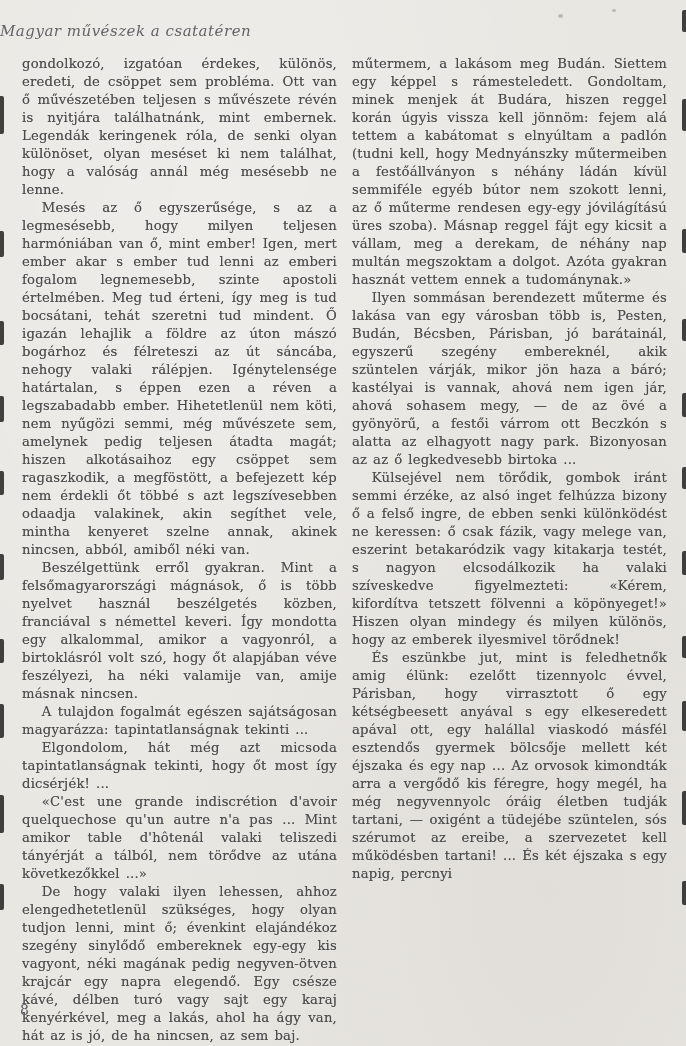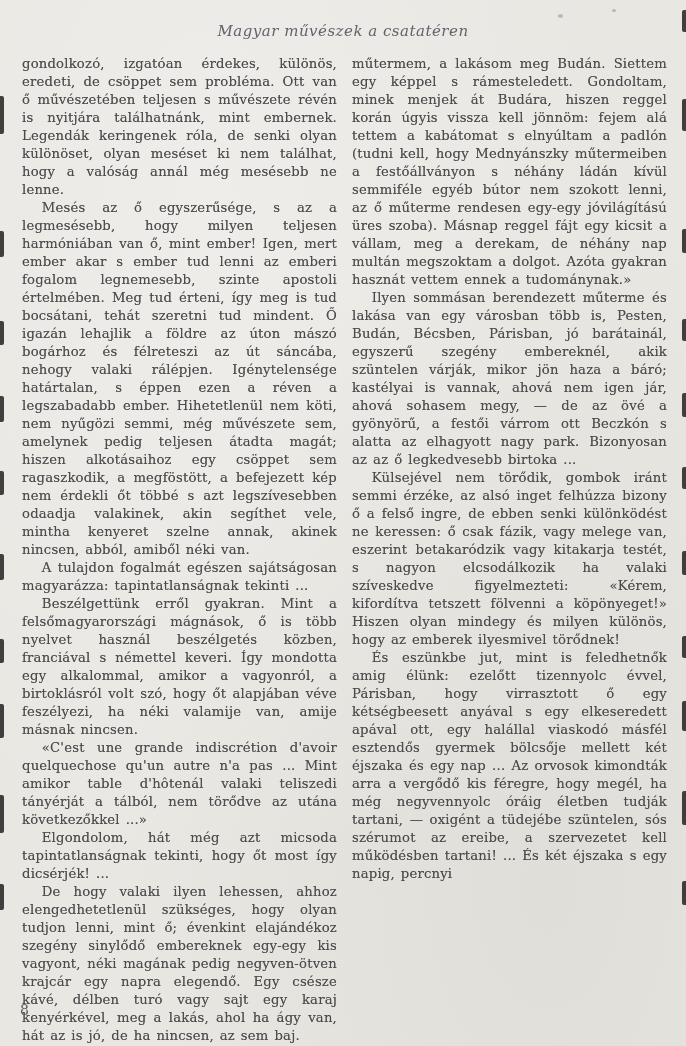--- a/index.html
+++ b/index.html
@@ -18,21 +18,21 @@
     overflow:hidden;
     background:
       radial-gradient(ellipse at 30% 20%, rgba(255,255,255,0.25), rgba(0,0,0,0) 60%),
       radial-gradient(ellipse at 80% 85%, rgba(120,115,105,0.08), rgba(0,0,0,0) 55%),
       var(--paper);
     color:var(--ink);
   }
   .header{
     position:absolute;
     top:22px;left:0;right:0;
-    text-align:center;
+    text-align:left;
     font-style:italic;
     font-size:15px;
     letter-spacing:0.5px;
     color:#63626a;
   }
   .columns{
     position:absolute;
     top:55px;left:22px;right:19px;
     display:flex;
     gap:15px;
@@ -79,24 +79,24 @@
 <body>
 
 <div class="page">
 
   <div class="header">Magyar művészek a csatatéren</div>
 
   <div class="columns">
     <div class="col">
       <p class="cont">gondolkozó, izgatóan érdekes, különös, eredeti, de csöppet sem probléma. Ott van ő művészetében teljesen s művészete révén is nyitjára találhatnánk, mint embernek. Legendák keringenek róla, de senki olyan különöset, olyan meséset ki nem találhat, hogy a valóság annál még mesésebb ne lenne.</p>
       <p>Mesés az ő egyszerűsége, s az a legmesésebb, hogy milyen teljesen harmóniában van ő, mint ember! Igen, mert ember akar s ember tud lenni az emberi fogalom legnemesebb, szinte apostoli értelmében. Meg tud érteni, így meg is tud bocsátani, tehát szeretni tud mindent. Ő igazán lehajlik a földre az úton mászó bogárhoz és félreteszi az út sáncába, nehogy valaki rálépjen. Igénytelensége határtalan, s éppen ezen a réven a legszabadabb ember. Hihetetlenül nem köti, nem nyűgözi semmi, még művészete sem, amelynek pedig teljesen átadta magát; hiszen alkotásaihoz egy csöppet sem ragaszkodik, a megföstött, a befejezett kép nem érdekli őt többé s azt legszívesebben odaadja valakinek, akin segíthet vele, mintha kenyeret szelne annak, akinek nincsen, abból, amiből néki van.</p>
+      <p>Beszélgettünk erről gyakran. Mint a felsőmagyarországi mágnások, ő is több nyelvet használ beszélgetés közben, franciával s némettel keveri. Így mondotta egy alkalommal, amikor a vagyonról, a birtoklásról volt szó, hogy őt alapjában véve feszélyezi, ha néki valamije van, amije másnak nincsen.</p>
       <p>A tulajdon fogalmát egészen sajátságosan magyarázza: tapintatlanságnak tekinti ...</p>
-      <p>Beszélgettünk erről gyakran. Mint a felsőmagyarországi mágnások, ő is több nyelvet használ beszélgetés közben, franciával s némettel keveri. Így mondotta egy alkalommal, amikor a vagyonról, a birtoklásról volt szó, hogy őt alapjában véve feszélyezi, ha néki valamije van, amije másnak nincsen.</p>
+      <p>Elgondolom, hát még azt micsoda tapintatlanságnak tekinti, hogy őt most így dicsérjék! ...</p>
       <p>«C'est une grande indiscrétion d'avoir quelquechose qu'un autre n'a pas ... Mint amikor table d'hôtenál valaki teliszedi tányérját a tálból, nem törődve az utána következőkkel ...»</p>
-      <p>Elgondolom, hát még azt micsoda tapintatlanságnak tekinti, hogy őt most így dicsérjék! ...</p>
       <p>De hogy valaki ilyen lehessen, ahhoz elengedhetetlenül szükséges, hogy olyan tudjon lenni, mint ő; évenkint elajándékoz szegény sinylődő embereknek egy-egy kis vagyont, néki magának pedig negyven-ötven krajcár egy napra elegendő. Egy csésze kávé, délben turó vagy sajt egy karaj kenyérkével, meg a lakás, ahol ha ágy van, hát az is jó, de ha nincsen, az sem baj.</p>
       <p>— Egyszer, fiatalabb koromban — beszélte, — itt, a nyugati pályaudvar közelében volt a</p>
     </div>
     <div class="col">
       <p class="cont">műtermem, a lakásom meg Budán. Siettem egy képpel s rámesteledett. Gondoltam, minek menjek át Budára, hiszen reggel korán úgyis vissza kell jönnöm: fejem alá tettem a kabátomat s elnyúltam a padlón (tudni kell, hogy Mednyánszky műtermeiben a festőállványon s néhány ládán kívül semmiféle egyéb bútor nem szokott lenni, az ő műterme rendesen egy-egy jóvilágítású üres szoba). Másnap reggel fájt egy kicsit a vállam, meg a derekam, de néhány nap multán megszoktam a dolgot. Azóta gyakran hasznát vettem ennek a tudománynak.»</p>
       <p>Ilyen sommásan berendezett műterme és lakása van egy városban több is, Pesten, Budán, Bécsben, Párisban, jó barátainál, egyszerű szegény embereknél, akik szüntelen várják, mikor jön haza a báró; kastélyai is vannak, ahová nem igen jár, ahová sohasem megy, — de az övé a gyönyörű, a festői várrom ott Beczkón s alatta az elhagyott nagy park. Bizonyosan az az ő legkedvesebb birtoka ...</p>
       <p>Külsejével nem törődik, gombok iránt semmi érzéke, az alsó inget felhúzza bizony ő a felső ingre, de ebben senki különködést ne keressen: ő csak fázik, vagy melege van, eszerint betakaródzik vagy kitakarja testét, s nagyon elcsodálkozik ha valaki szíveskedve figyelmezteti: «Kérem, kifordítva tetszett fölvenni a köpönyeget!» Hiszen olyan mindegy és milyen különös, hogy az emberek ilyesmivel törődnek!</p>
       <p>És eszünkbe jut, mint is feledhetnők amig élünk: ezelőtt tizennyolc évvel, Párisban, hogy virrasztott ő egy kétségbeesett anyával s egy elkeseredett apával ott, egy halállal viaskodó másfél esztendős gyermek bölcsője mellett két éjszaka és egy nap ... Az orvosok kimondták arra a vergődő kis féregre, hogy megél, ha még negyvennyolc óráig életben tudják tartani, — oxigént a tüdejébe szüntelen, sós szérumot az ereibe, a szervezetet kell működésben tartani! ... És két éjszaka s egy napig, percnyi</p>
     </div>
   </div>

